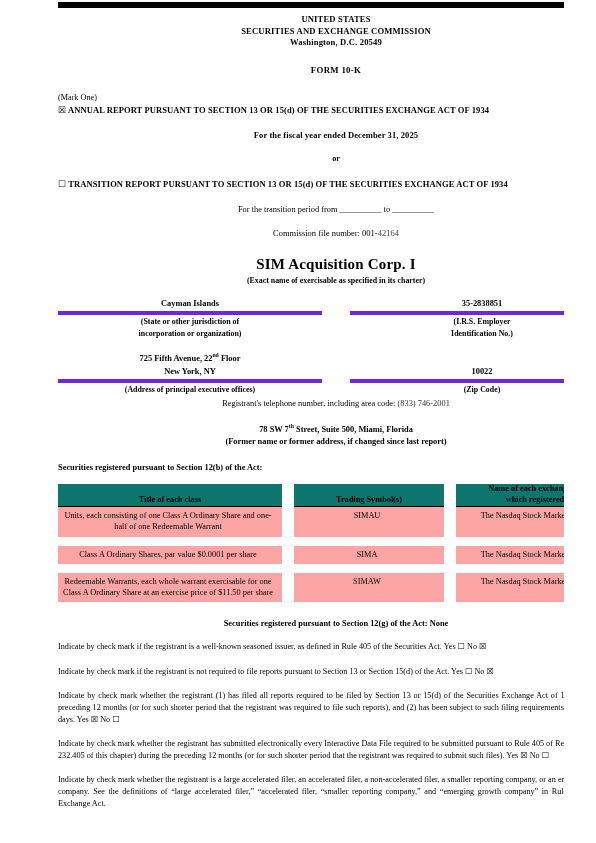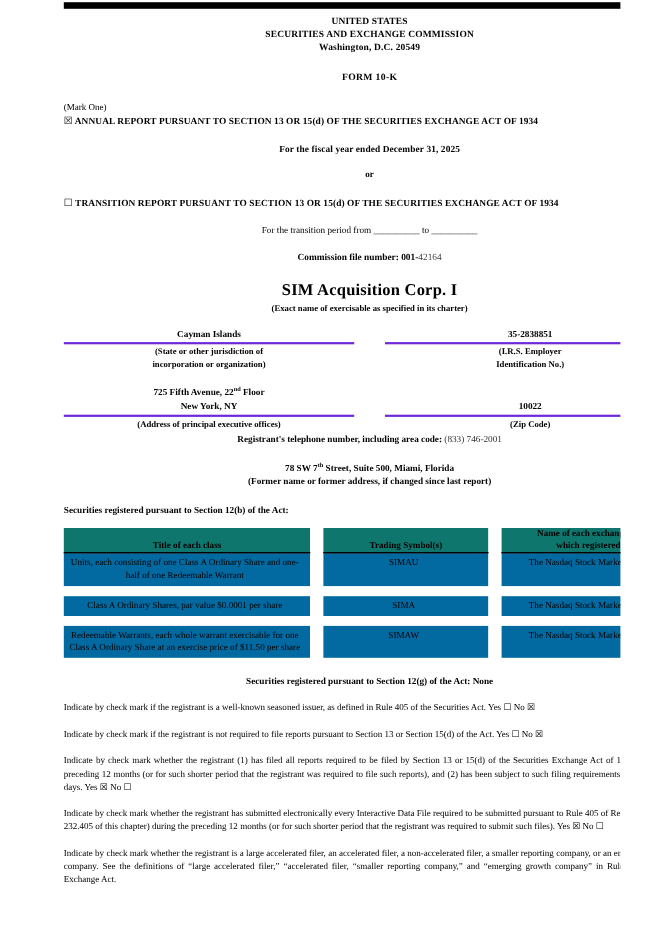--- a/index.html
+++ b/index.html
@@ -28,21 +28,21 @@
     width: 556px;
     height: 6px;
     background: #000000;
   }
   .content {
     position: absolute;
     left: 26px;
     top: 14px;
     width: 556px;
   }
-  .b   { font-weight: bold; }
+  .b   { font-weight: normal; }
 
   .hdr-line {
     text-align: center;
     font-weight: bold;
     font-size: 8.6px;
     line-height: 11.6px;
     letter-spacing: 0.15px;
   }
   .form-title {
     text-align: center;
@@ -118,21 +118,21 @@
     width: 264px;
     text-align: center;
   }
   .info-val {
     font-weight: bold;
     font-size: 8.4px;
     line-height: 12px;
     padding-bottom: 1px;
   }
   .info-val.multi { line-height: 12.5px; }
-  .ruled { border-bottom: 2px solid #6d28d9; }
+  .ruled { border-bottom: 4px solid #6d28d9; }
   .info-cap {
     font-weight: bold;
     font-size: 7.9px;
     line-height: 11px;
     padding-top: 1px;
   }
 
   .phone {
     text-align: center;
     font-size: 8.4px;
@@ -176,21 +176,21 @@
     border-bottom: none;
     padding: 0;
     background: #ffffff;
   }
   table.sec-table td {
     font-size: 8.3px;
     line-height: 11.2px;
     text-align: center;
     vertical-align: top;
     padding: 3px 8px 4px 4px;
-    background: #0369a1;
+    background: #fca5a5;
   }
   tr.spacer td {
     background: #ffffff;
     height: 9px;
     padding: 0;
     line-height: 0;
     font-size: 0;
   }
 
   .sec-12g {

